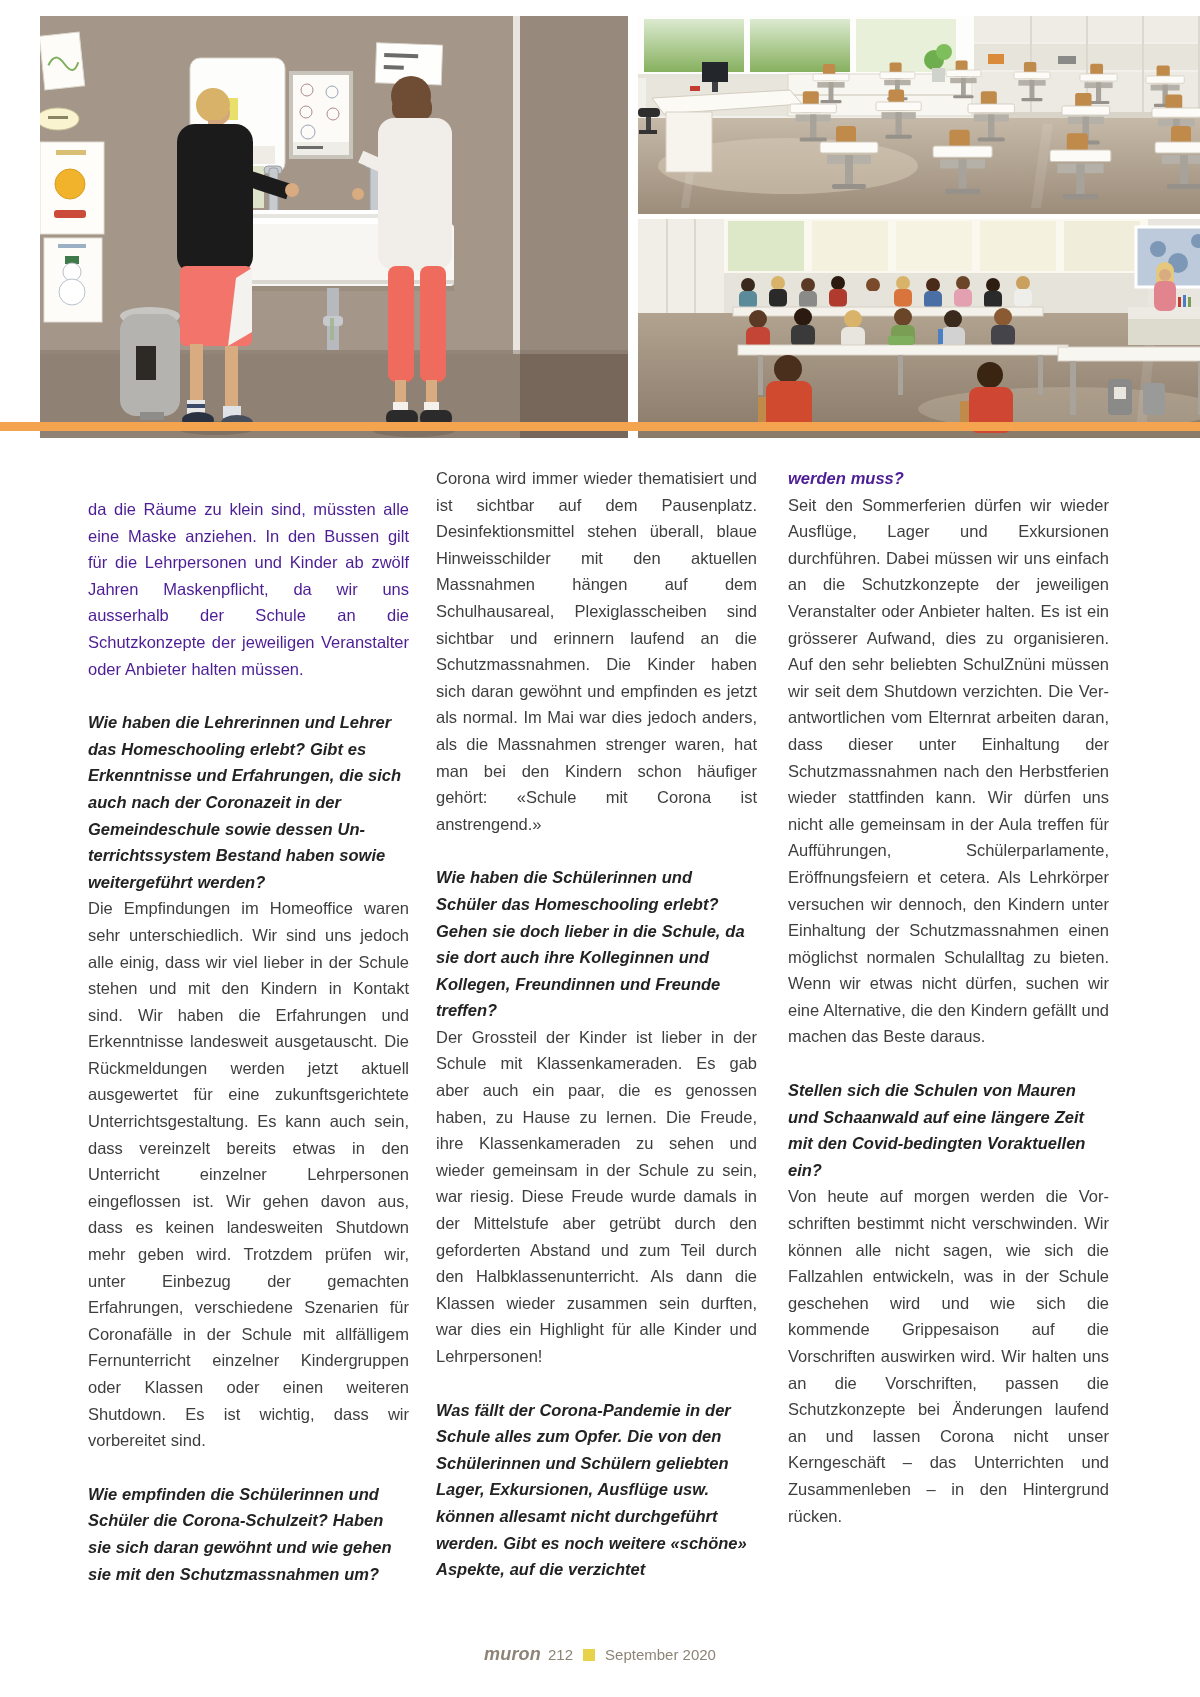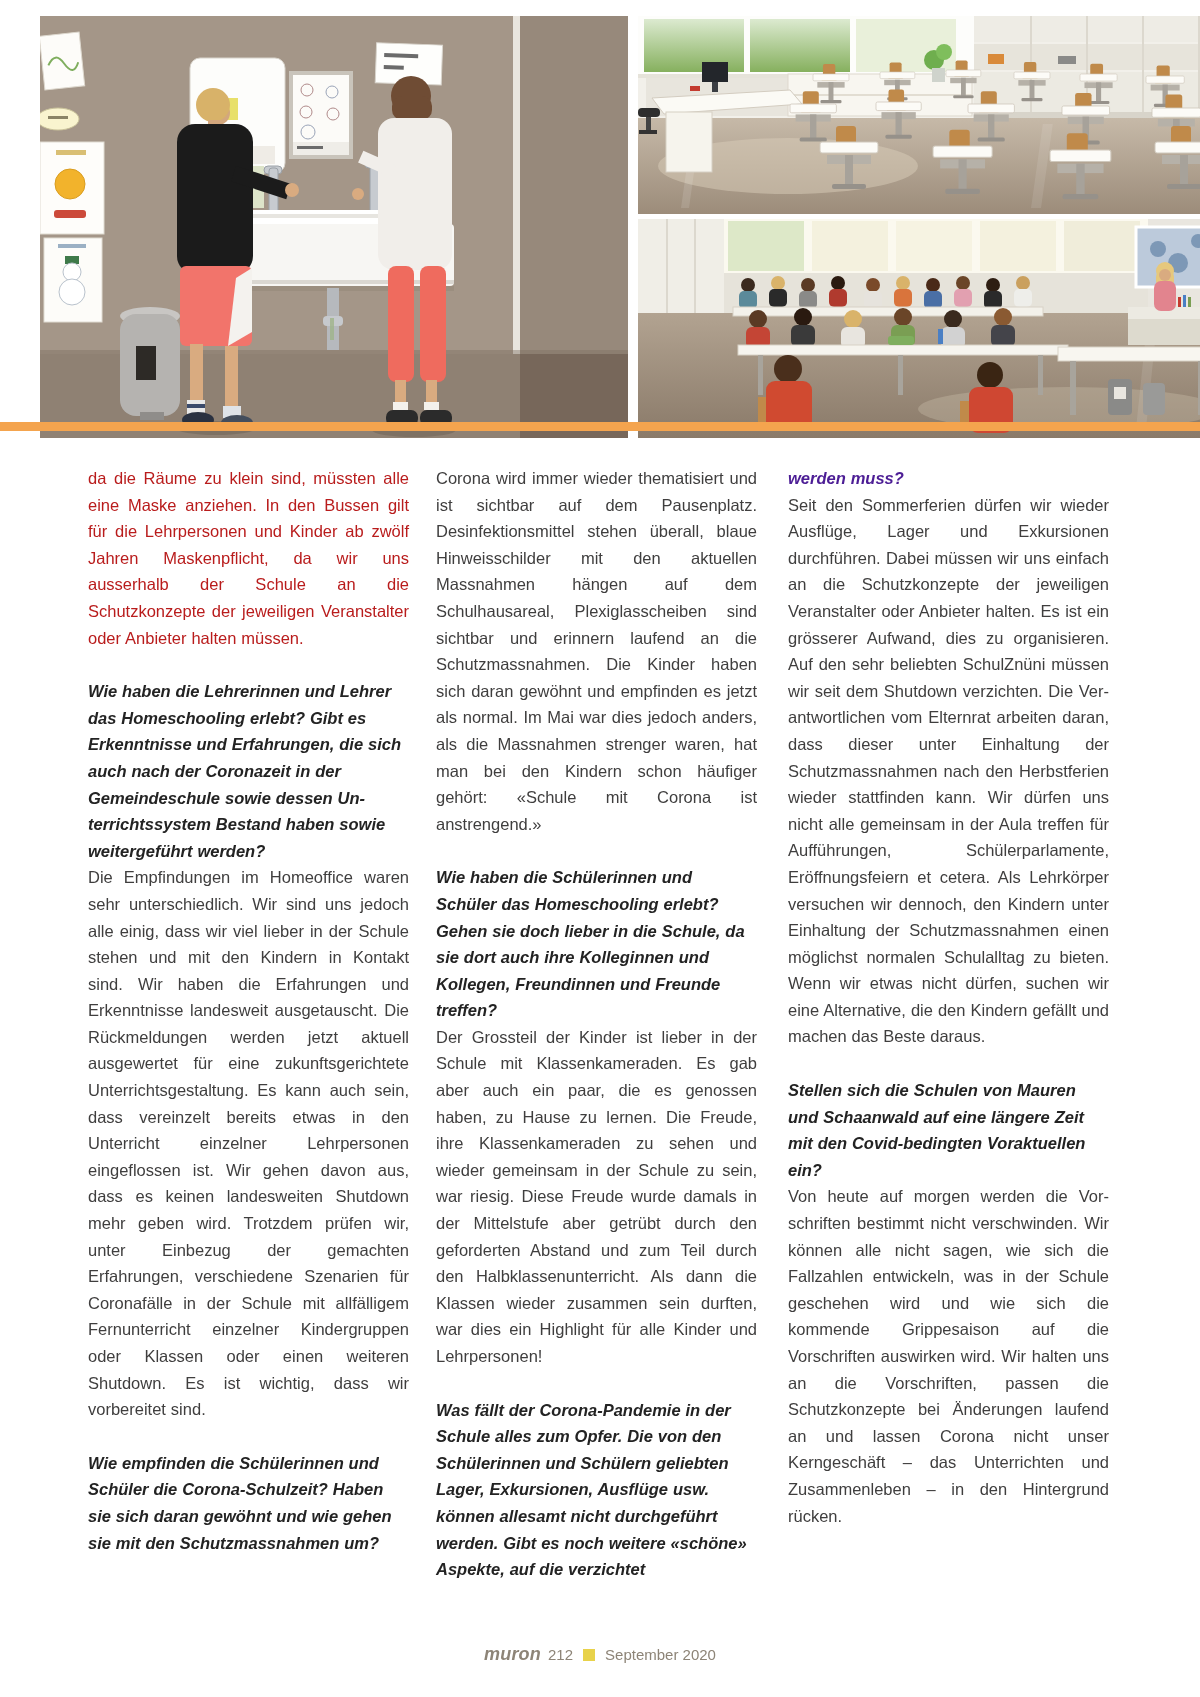--- a/index.html
+++ b/index.html
@@ -304,21 +304,21 @@
       <circle cx="573" cy="46" r="9" fill="#ead79c"></circle>
       <circle cx="573" cy="51" r="6" fill="#d9ab80"></circle>
       <rect x="562" y="56" width="22" height="34" rx="7" fill="#3c3c44"></rect>
     </svg>
   </figure>
 
   <div class="divider" style="background: rgb(244, 164, 78);"></div>
 
   <section>
     <div class="col col-1">
-        <p class="paragraph" style="color: #b91c1c;">da die Räume zu klein sind, müssten alle eine Maske anziehen. In den Bus­sen gilt für die Lehrpersonen und Kin­der ab zwölf Jahren Maskenpflicht, da wir uns ausserhalb der Schule an die Schutzkonzepte der jeweiligen Veran­stalter oder Anbieter halten müssen.</p>
+        <p class="paragraph" style="color: #4c1d95; margin-top: 31px;">da die Räume zu klein sind, müssten alle eine Maske anziehen. In den Bus­sen gilt für die Lehrpersonen und Kin­der ab zwölf Jahren Maskenpflicht, da wir uns ausserhalb der Schule an die Schutzkonzepte der jeweiligen Veran­stalter oder Anbieter halten müssen.</p>
         <p class="question" style="color: rgb(35, 35, 35);">Wie haben die Lehrerinnen und Leh­rer das Homeschooling erlebt? Gibt es Erkenntnisse und Erfahrungen, die sich auch nach der Coronazeit in der Gemeindeschule sowie dessen Un­terrichtssystem Bestand haben sowie weitergeführt werden?</p>
         <p class="paragraph" style="color: rgb(63, 62, 62);">Die Empfindungen im Homeoffice wa­ren sehr unterschiedlich. Wir sind uns jedoch alle einig, dass wir viel lieber in der Schule stehen und mit den Kindern in Kontakt sind. Wir haben die Erfah­rungen und Erkenntnisse landesweit ausgetauscht. Die Rückmeldungen werden jetzt aktuell ausgewertet für eine zukunftsgerichtete Unterrichtsge­staltung. Es kann auch sein, dass ver­einzelt bereits etwas in den Unterricht einzelner Lehrpersonen eingeflossen ist. Wir gehen davon aus, dass es kei­nen landesweiten Shutdown mehr ge­ben wird. Trotzdem prüfen wir, unter Einbezug der gemachten Erfahrungen, verschiedene Szenarien für Coronafälle in der Schule mit allfälligem Fernun­terricht einzelner Kindergruppen oder Klassen oder einen weiteren Shutdown. Es ist wichtig, dass wir vorbereitet sind.</p>
         <p class="question" style="color: rgb(35, 35, 35);">Wie empfinden die Schülerinnen und Schüler die Corona-Schulzeit? Haben sie sich daran gewöhnt und wie ge­hen sie mit den Schutzmassnahmen um?</p>
       </div>
     <div class="col col-2">
         <p class="paragraph" style="color: rgb(63, 62, 62);">Corona wird immer wieder thema­tisiert und ist sichtbar auf dem Pau­senplatz. Desinfektionsmittel stehen überall, blaue Hinweisschilder mit den aktuellen Massnahmen hängen auf dem Schulhausareal, Plexiglasscheiben sind sichtbar und erinnern laufend an die Schutzmassnahmen. Die Kinder haben sich daran gewöhnt und emp­finden es jetzt als normal. Im Mai war dies jedoch anders, als die Massnah­men strenger waren, hat man bei den Kindern schon häufiger gehört: «Schu­le mit Corona ist anstrengend.»</p>
         <p class="question" style="color: rgb(35, 35, 35);">Wie haben die Schülerinnen und Schüler das Homeschooling erlebt? Gehen sie doch lieber in die Schule, da sie dort auch ihre Kolleginnen und Kollegen, Freundinnen und Freunde treffen?</p>
         <p class="paragraph" style="color: rgb(63, 62, 62);">Der Grossteil der Kinder ist lieber in der Schule mit Klassenkameraden. Es gab aber auch ein paar, die es genossen haben, zu Hause zu lernen. Die Freude, ihre Klassenkameraden zu sehen und wieder gemeinsam in der Schule zu sein, war riesig. Diese Freude wurde damals in der Mittelstufe aber getrübt durch den geforderten Abstand und zum Teil durch den Halbklassenunterricht. Als dann die Klassen wieder zusammen sein durften, war dies ein Highlight für alle Kinder und Lehrpersonen!</p>
         <p class="question" style="color: rgb(35, 35, 35);">Was fällt der Corona-Pandemie in der Schule alles zum Opfer. Die von den Schülerinnen und Schülern geliebten Lager, Exkursionen, Ausflüge usw. können allesamt nicht durchge­führt werden. Gibt es noch weitere «schöne» Aspekte, auf die verzichtet</p>
       </div>

